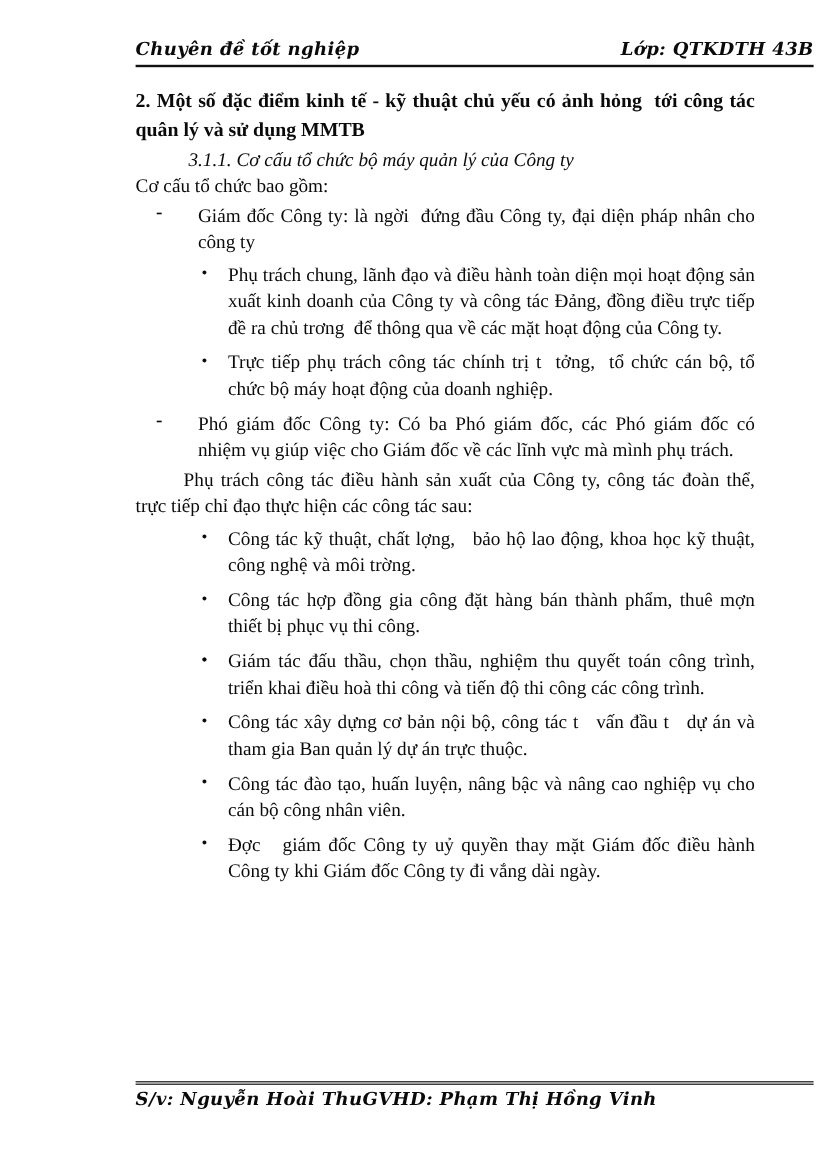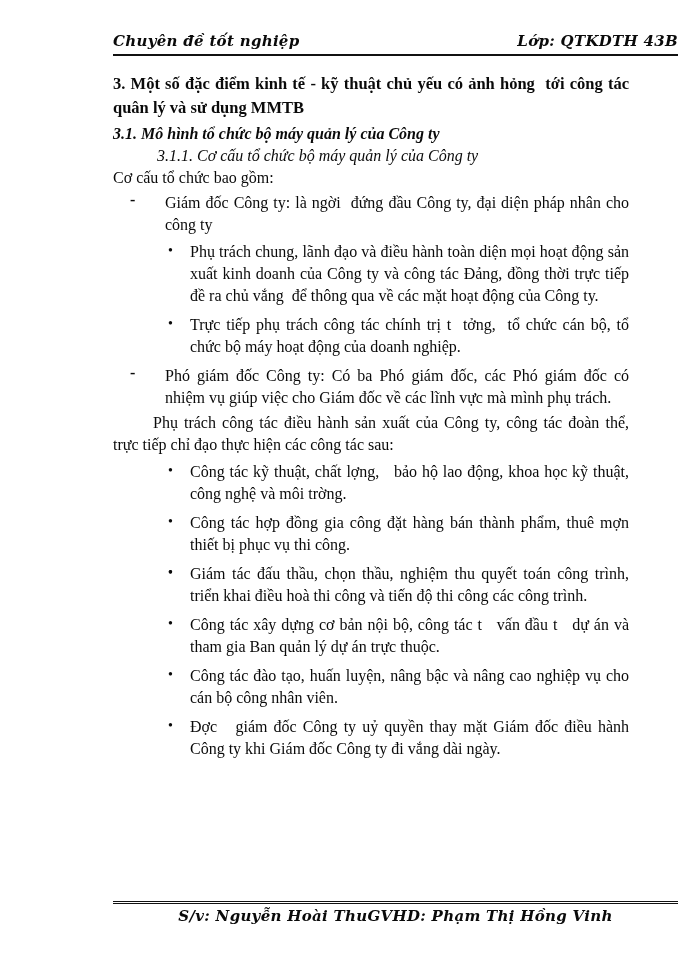--- a/index.html
+++ b/index.html
@@ -98,51 +98,50 @@
   }
   
   .footer {
     position: absolute;
     left: 113px;
     right: 70px;
     top: 901px;
     border-top: 3px double #111;
     padding-top: 3px;
     display: flex;
-    justify-content: center;
+    justify-content: flex-start;
   }
 </style>
 </head>
 <body>
 
 <div class="page">
 
   <div class="header">
     <span class="script">Chuyên đề tốt nghiệp</span>
     <span class="script">Lớp: QTKDTH 43B</span>
   </div>
 
   <div class="content">
 
-    <p class="title">3. Một số đặc điểm kinh tế - kỹ thuật chủ yếu có ảnh hỏng  tới công tác quân lý và sử dụng MMTB</p>
+    <p class="title">2. Một số đặc điểm kinh tế - kỹ thuật chủ yếu có ảnh hỏng  tới công tác quân lý và sử dụng MMTB</p>
 
-    <p class="h31">3.1. Mô hình tổ chức bộ máy quản lý của Công ty</p>
 
     <p class="h311">3.1.1. Cơ cấu tổ chức bộ máy quản lý của Công ty</p>
 
     <p class="plain">Cơ cấu tổ chức bao gồm:</p>
 
     <div class="ditem">
       <span class="dmark">-</span>
       <span class="txt">Giám đốc Công ty: là ngời  đứng đầu Công ty, đại diện pháp nhân cho công ty</span>
     </div>
 
     <div class="bitem">
       <span class="bmark">•</span>
-      <span class="txt">Phụ trách chung, lãnh đạo và điều hành toàn diện mọi hoạt động sản xuất kinh doanh của Công ty và công tác Đảng, đồng thời trực tiếp đề ra chủ vắng  để thông qua về các mặt hoạt động của Công ty.</span>
+      <span class="txt">Phụ trách chung, lãnh đạo và điều hành toàn diện mọi hoạt động sản xuất kinh doanh của Công ty và công tác Đảng, đồng điều trực tiếp đề ra chủ trơng  để thông qua về các mặt hoạt động của Công ty.</span>
     </div>
 
     <div class="bitem">
       <span class="bmark">•</span>
       <span class="txt">Trực tiếp phụ trách công tác chính trị t  tởng,  tổ chức cán bộ, tổ chức bộ máy hoạt động của doanh nghiệp.</span>
     </div>
 
     <div class="ditem">
       <span class="dmark">-</span>
       <span class="txt">Phó giám đốc Công ty: Có ba Phó giám đốc, các Phó giám đốc có nhiệm vụ giúp việc cho Giám đốc về các lĩnh vực mà mình phụ trách.</span>

